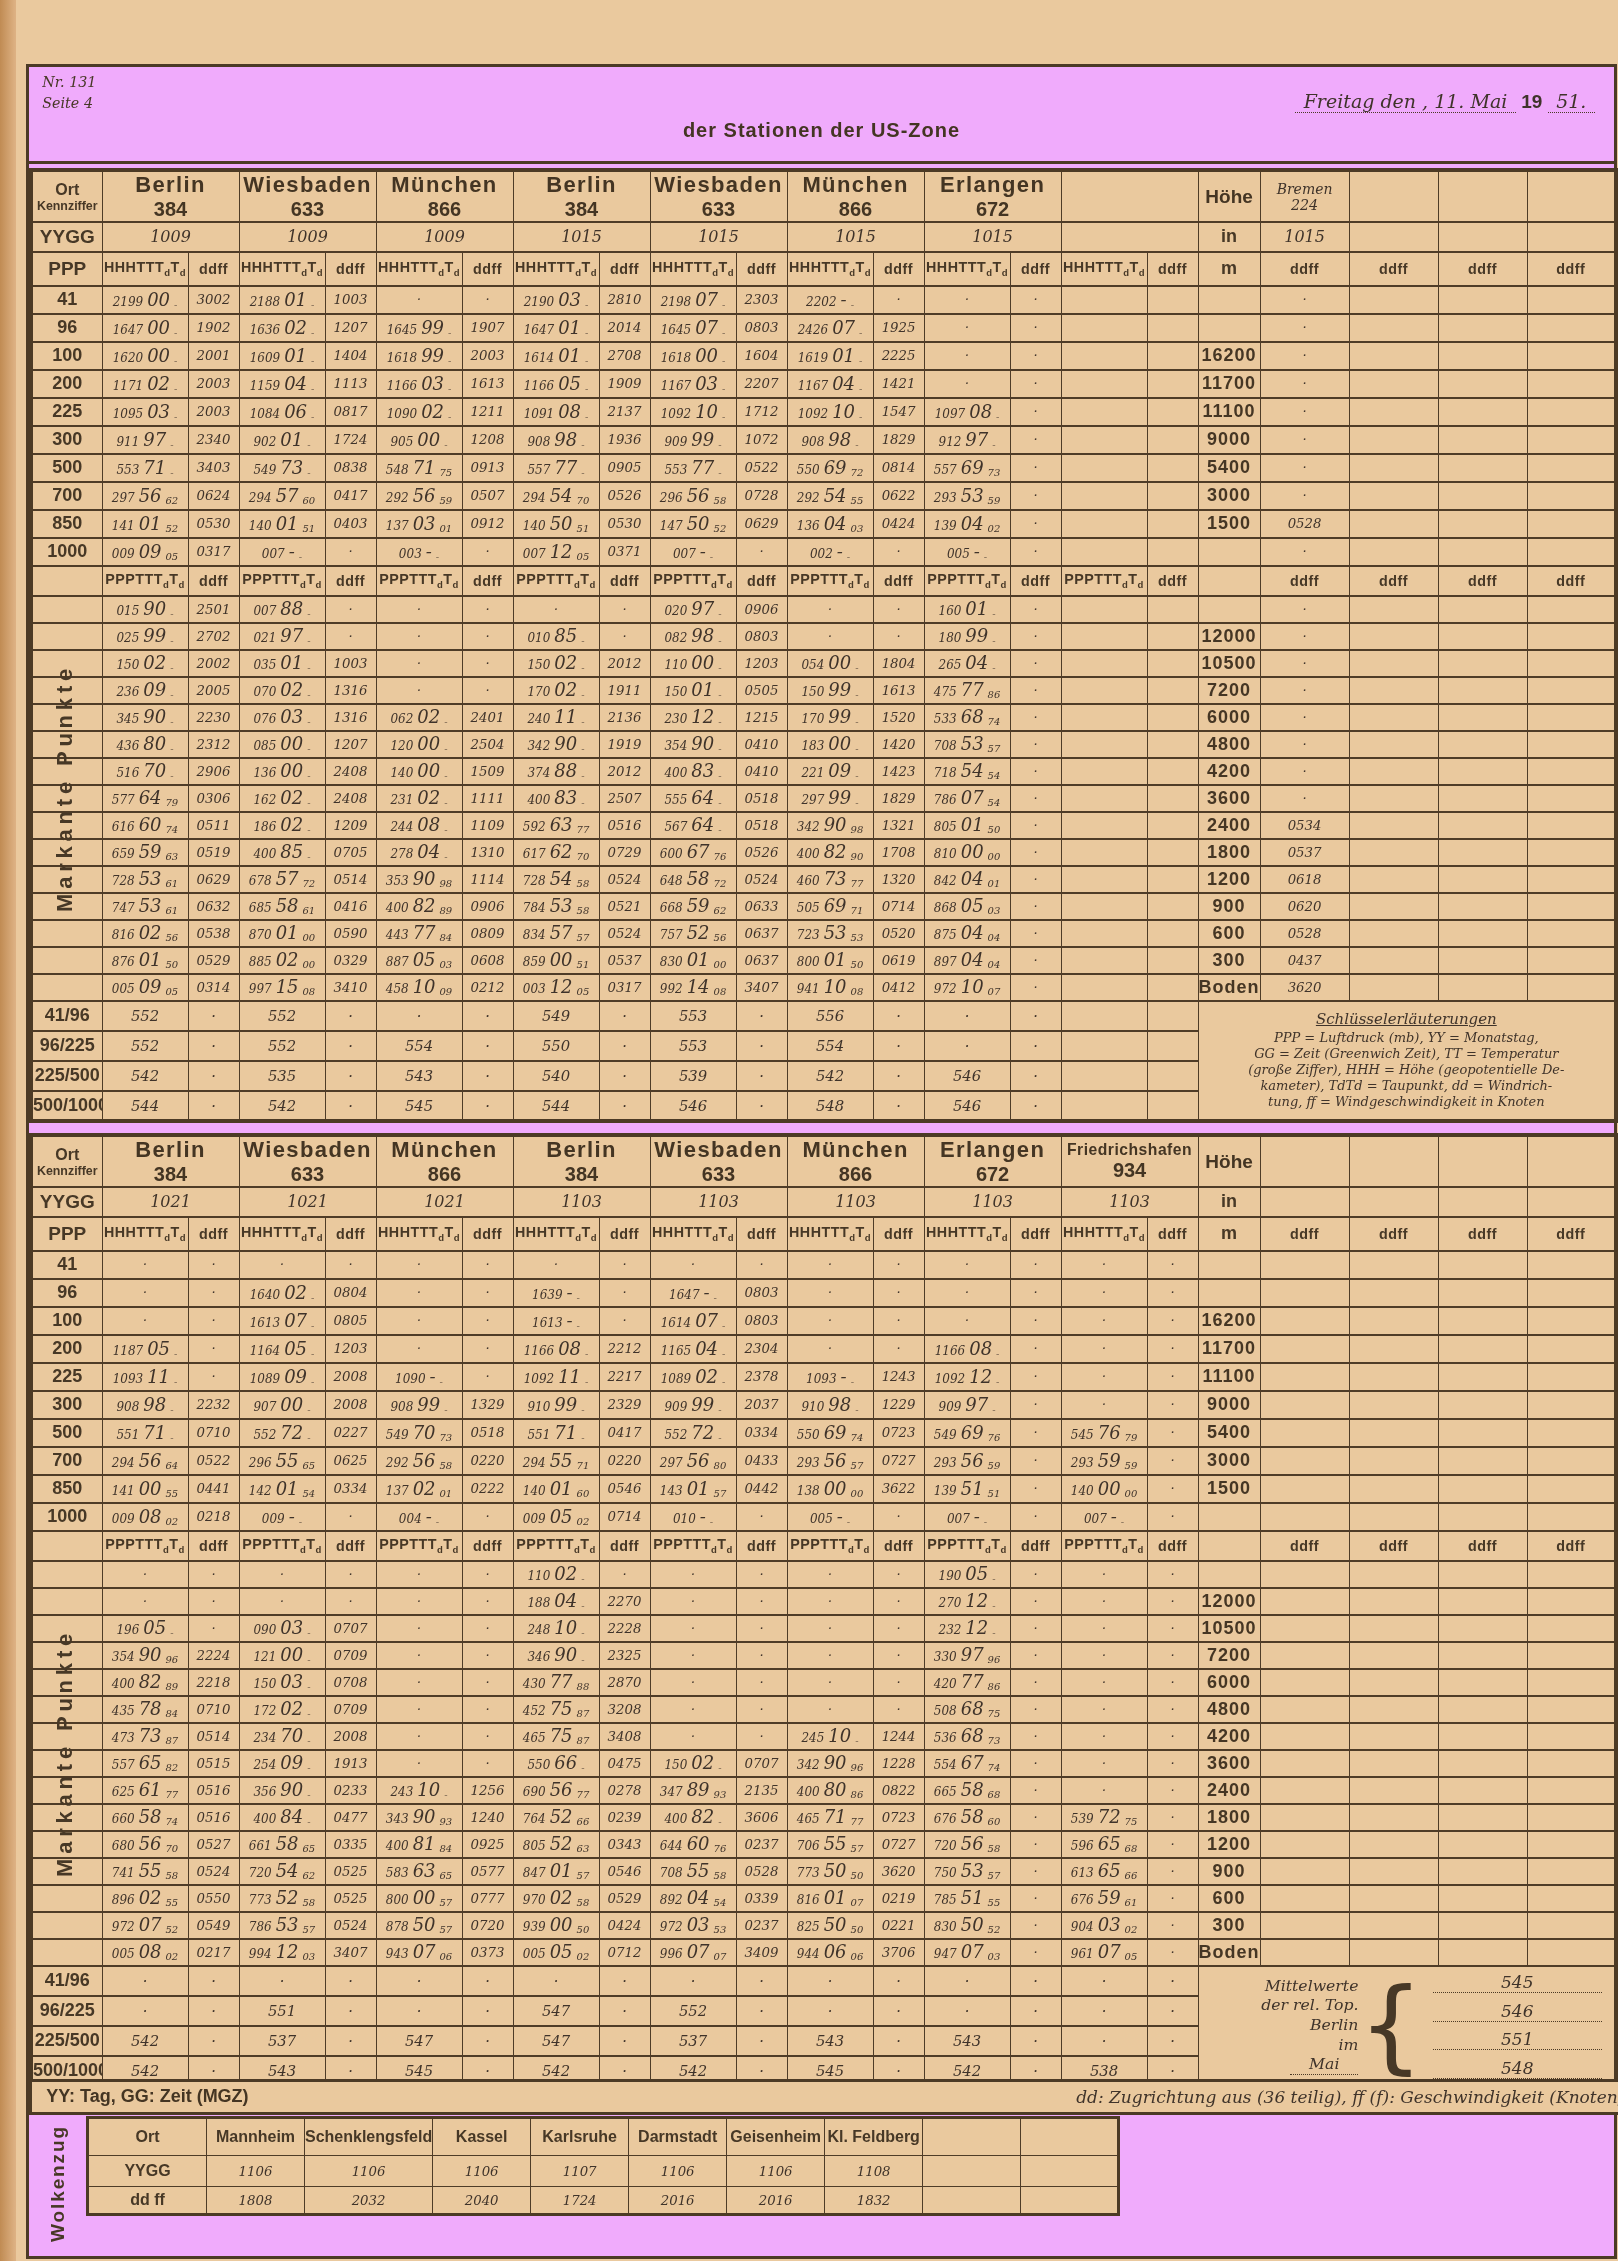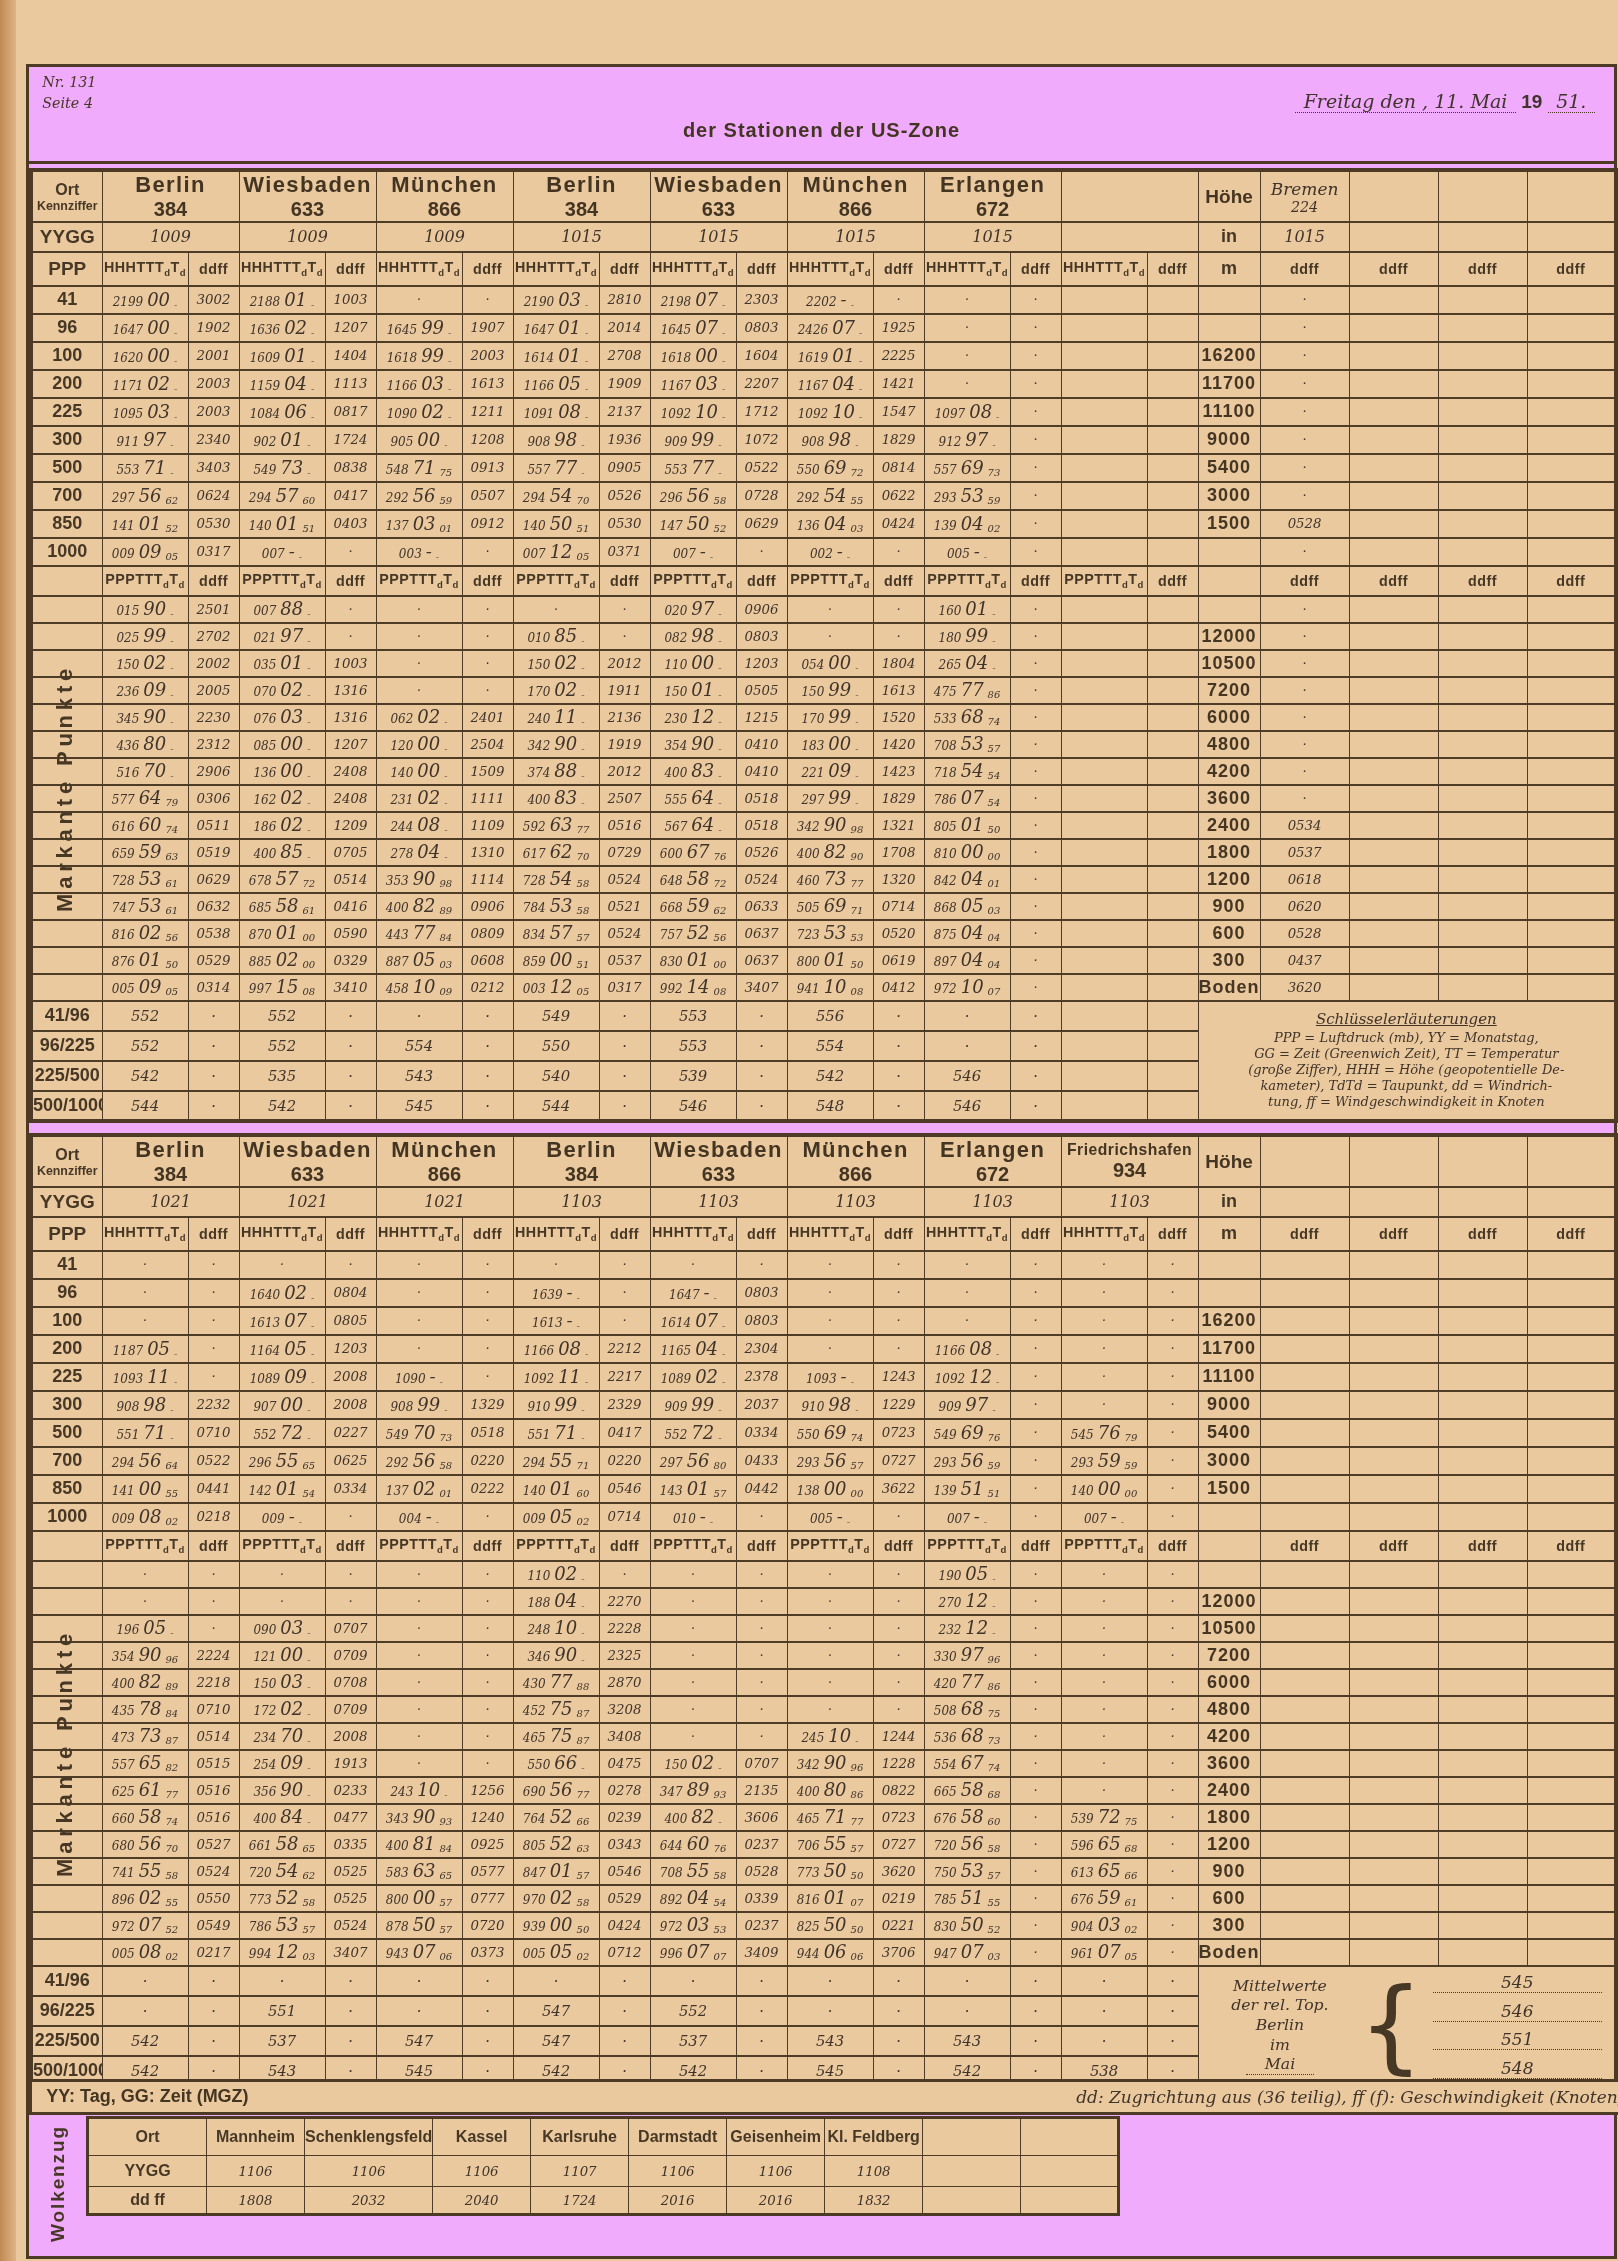--- a/index.html
+++ b/index.html
@@ -23,38 +23,38 @@
   table.obs{border-collapse:collapse;table-layout:fixed;width:1584px;background:#eac99e;border:4.3px solid #4c3a25;}
   table.obs td{border:1.9px solid #4f3c27;border-top-width:2.9px;border-bottom-width:2.9px;text-align:center;vertical-align:middle;overflow:hidden;white-space:nowrap;padding:0;}
   tr.rn{height:48px;} tr.ry{height:29.5px;} tr.rp{height:34px;} tr.rd{height:28px;}
   tr.rm{height:30px;} tr.rk{height:27px;} tr.rr{height:30px;}
   td.lab{font-family:"Liberation Sans",sans-serif;font-weight:600;color:#473826;font-size:19px;}
   td.ok .ol{font-size:16px;} td.ok .kl{font-size:12.4px;}
   td.stn .sn{font-size:22px;font-weight:600;letter-spacing:1.4px;color:#443523;}
   td.stn .sc{font-size:20px;font-weight:600;color:#443523;}
   td.stn.small .sn{font-size:15.7px;letter-spacing:0.5px;}
   td.hh{font-size:19px;font-weight:600;color:#443523;font-family:"Liberation Sans",sans-serif;}
-  td.cor .cn{font-size:17px;} td.cor .cc{font-size:14.3px;}
+  td.cor .cn{font-size:14px;} td.cor .cc{font-size:14.3px;}
   td.yv{font-size:16px;}
   td.ch{font-family:"Liberation Sans",sans-serif;font-weight:600;color:#473826;font-size:14.3px;letter-spacing:0.5px;}
   td.ch sub{font-size:9.5px;}
   td.inl,td.ml{font-size:18px;}
   td.vv{font-size:12.4px;} td.dd{font-size:13.3px;}
   td.vv .s0{font-size:12px;} td.vv .s1{font-size:18px;} td.vv .s2{font-size:10px;vertical-align:-2.4px;}
   td.hv{font-family:"Liberation Sans",sans-serif;font-weight:600;font-size:18px;letter-spacing:1px;color:#453624;}
   tr.rr td.hw{font-size:14.8px;}
   td.rl{font-size:18px;}
   .vlab{position:absolute;left:0;width:71px;display:flex;align-items:center;justify-content:center;
         writing-mode:vertical-rl;transform:rotate(180deg);font-size:22px;font-weight:600;letter-spacing:4.8px;color:#473826;}
   
   td.note{vertical-align:top;text-align:left;}
   .sch{padding:2.9px 4.8px;font-size:13px;line-height:1.22;}
   .scht{text-align:center;font-size:15px;text-decoration:underline;margin-bottom:1.9px;}
   .mw{display:flex;align-items:center;padding:1.9px 2.9px;}
-  .mwl{font-size:15.7px;text-align:center;line-height:1.25;flex:0 0 157px;}
+  .mwl{font-size:15.7px;text-align:right;line-height:1.25;flex:0 0 157px;}
   .mwl .dot{border-bottom:1.4px dotted #4c3a25;display:inline-block;padding:0 19px;}
   .brace{font-size:102px;font-family:"DejaVu Sans",sans-serif;font-style:normal;color:#473826;flex:0 0 28.6px;line-height:114px;}
   .mwv{flex:1;display:flex;flex-direction:column;justify-content:space-around;height:114px;}
   .mwv div{border-bottom:1.4px dotted #4c3a25;text-align:center;font-size:17px;margin:0 9.5px;}
   
   .legend{position:absolute;left:0;width:1578px;height:29.5px;border:3.3px solid #4c3a25;display:flex;align-items:center;justify-content:space-between;padding:0 14.3px;background:#eac99e;}
   .legend .lt{font-size:18px;font-weight:600;color:#443523;}
   .legend .rt{font-size:17px;}
   
   table.wz{border-collapse:collapse;table-layout:fixed;background:#eac99e;border:3.8px solid #4c3a25;}

